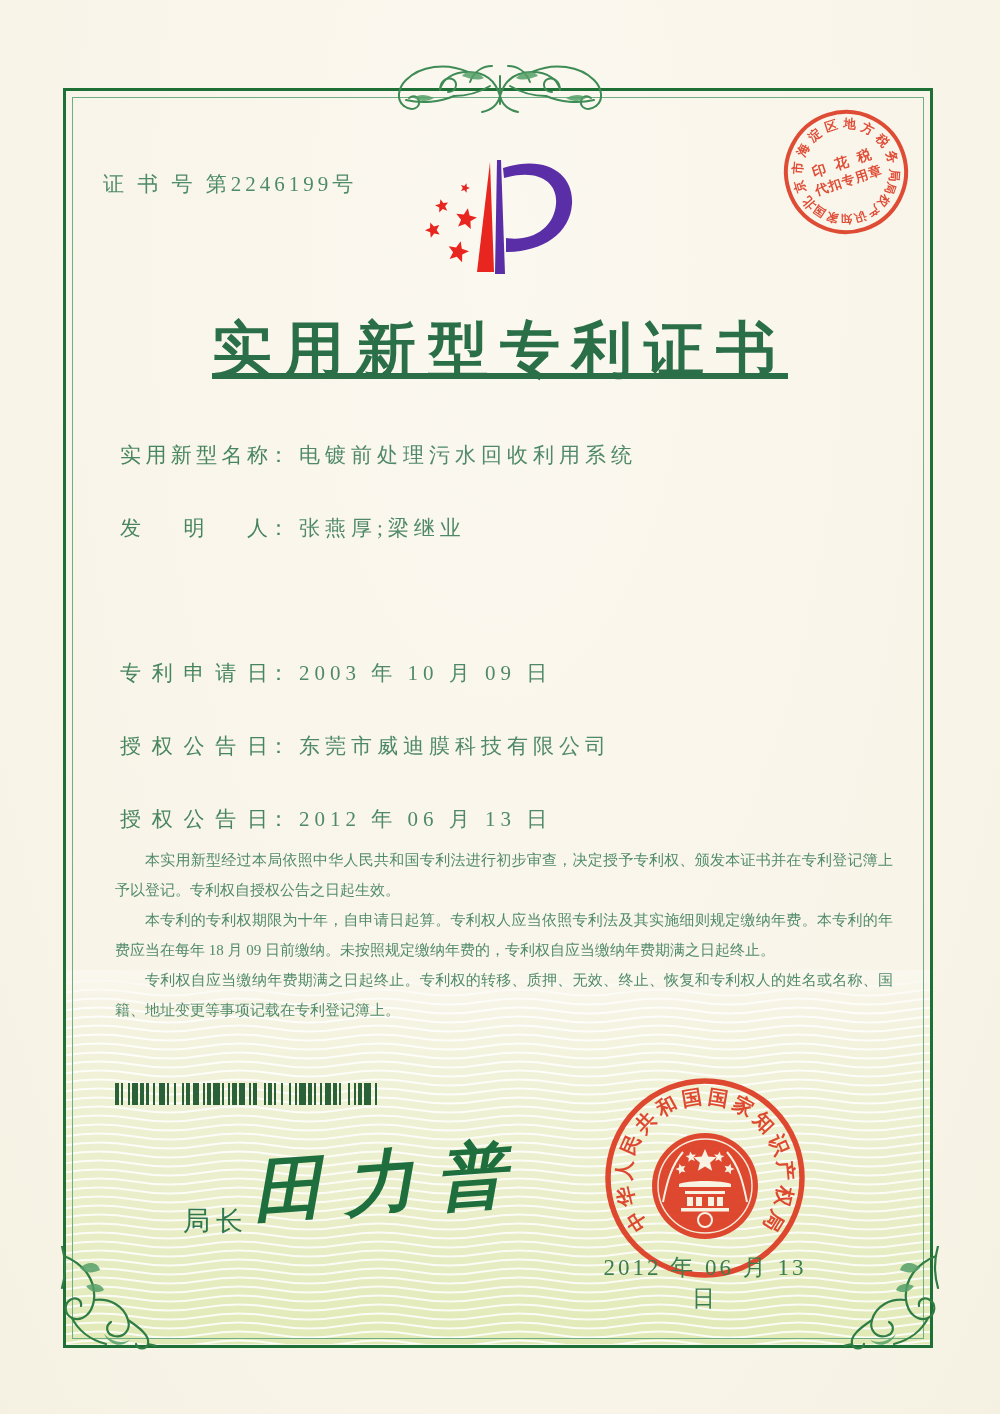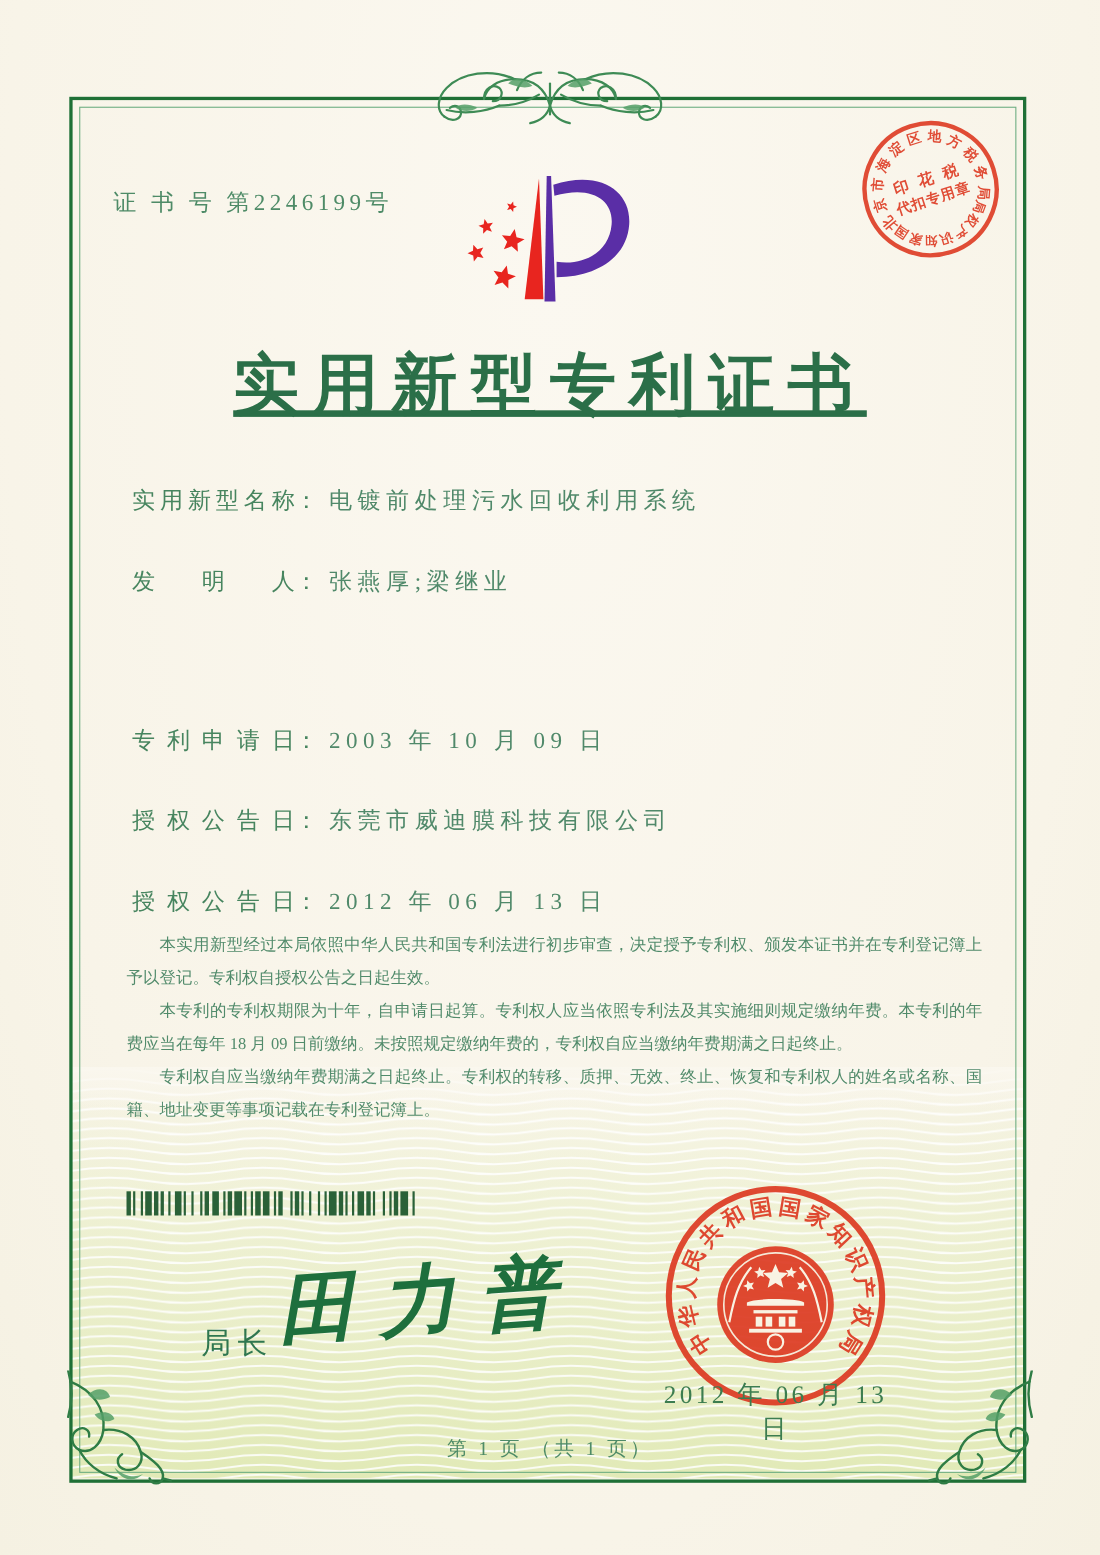--- a/index.html
+++ b/index.html
@@ -320,15 +320,14 @@
           <rect x="84" y="138" width="48" height="3.5"></rect>
         </g>
         <circle cx="108" cy="150" r="7" fill="none" stroke="#faf3e4" stroke-width="2"></circle>
         <path d="M66,132 C70,112 74,96 86,82" fill="none" stroke="#faf3e4" stroke-width="2"></path>
         <path d="M150,132 C146,112 142,96 130,82" fill="none" stroke="#faf3e4" stroke-width="2"></path>
       </g>
     </g>
   </svg>
   <div class="abs seal-date">2012 年 06 月 13 日</div>
 
-  <div class="abs footer">第 1 页 （共 1 页）</div>
 
 </div>
 
 </body></html>

